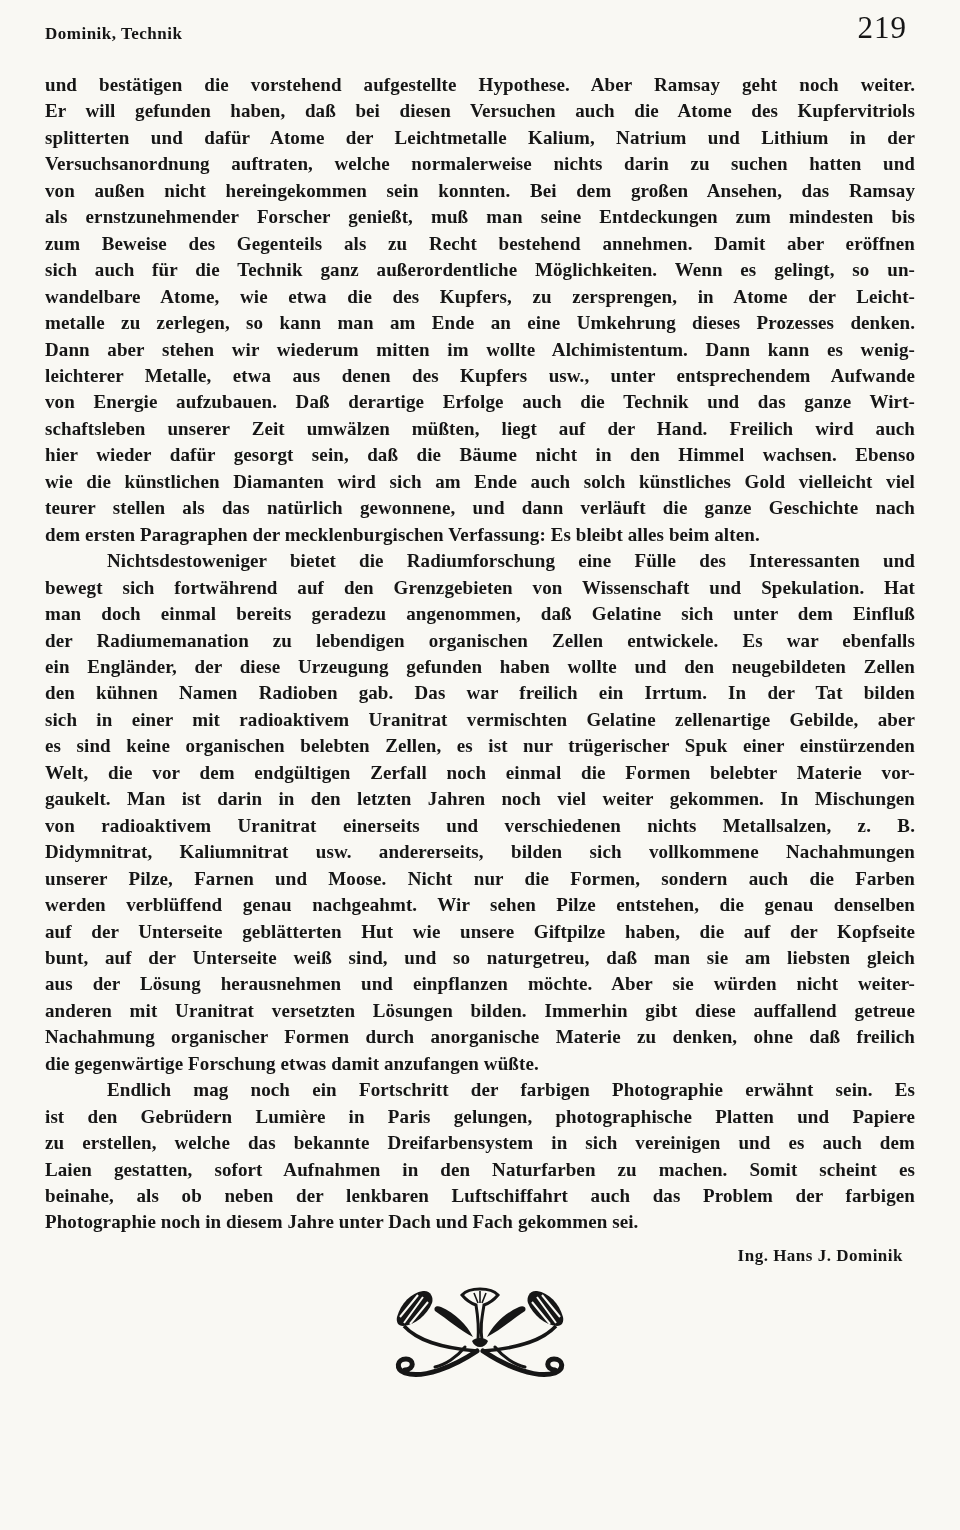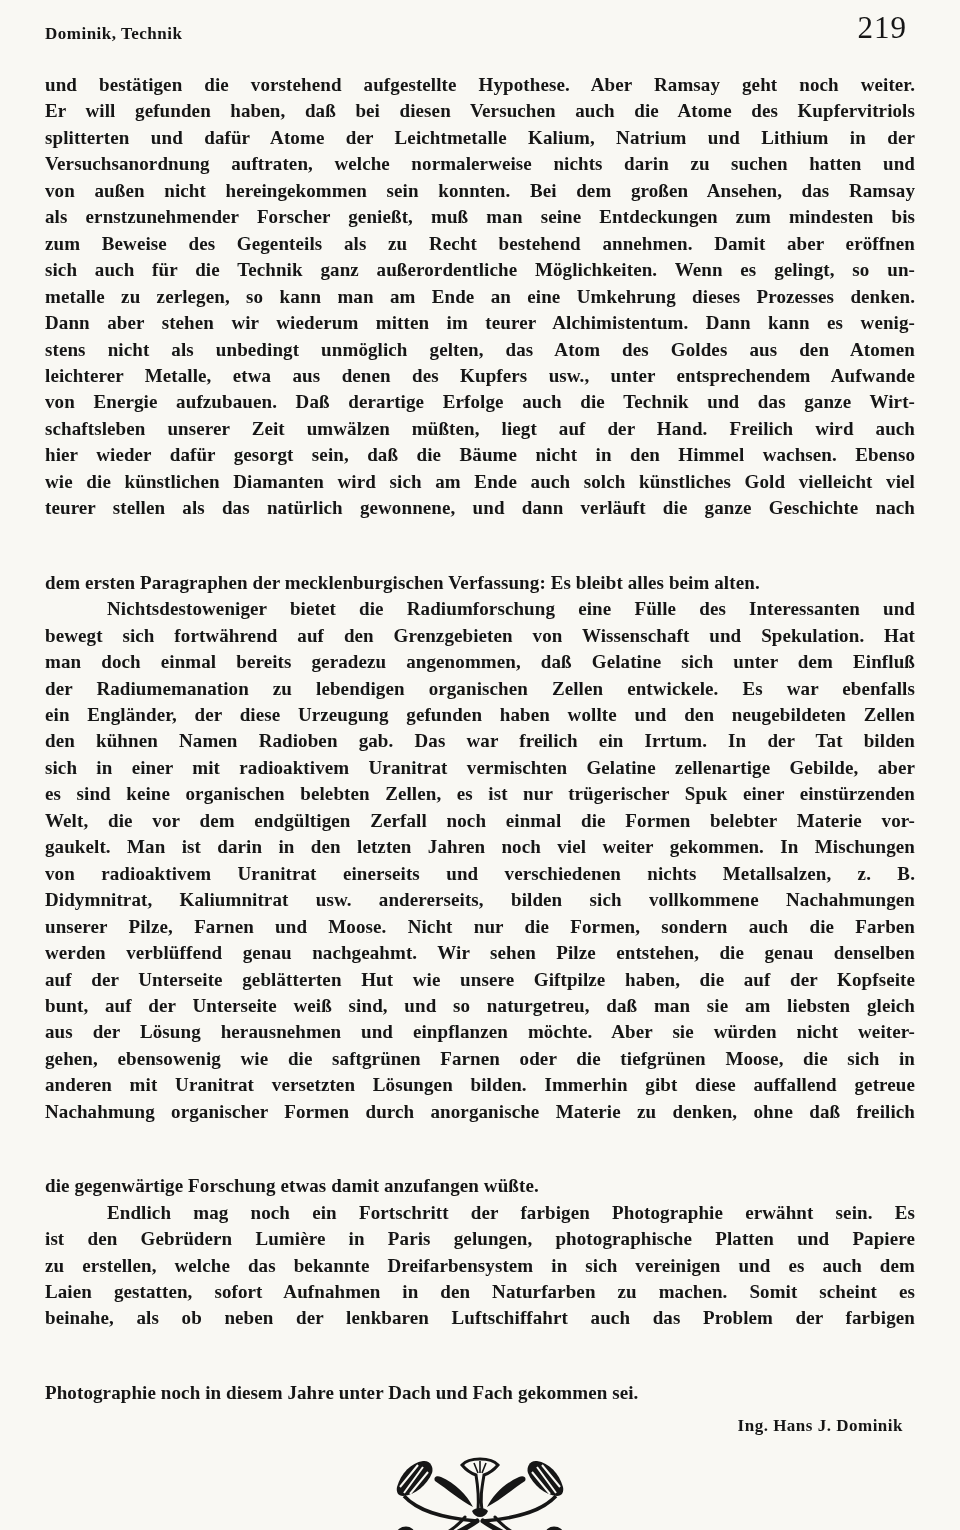--- a/index.html
+++ b/index.html
@@ -56,21 +56,20 @@
     letter-spacing: 0.1px;
   }
   .line {
     text-align: justify;
     text-align-last: justify;
     white-space: normal;
   }
   .line.last {
     text-align: right;
     text-align-last: left;
-    margin-top: 48px;
   }
   .line.indent {
     text-indent: 62px;
   }
   .signature {
     margin-top: 5px;
     padding-right: 12px;
     text-align: right;
     font-size: 17px;
     font-weight: 700;
@@ -99,23 +98,23 @@
 
     <div class="paragraph">
         <div class="line">und bestätigen die vorstehend aufgestellte Hypothese.  Aber Ramsay geht noch weiter.</div>
         <div class="line">Er will gefunden haben, daß bei diesen Versuchen auch die Atome des Kupfervitriols</div>
         <div class="line">splitterten und dafür Atome der Leichtmetalle Kalium, Natrium und Lithium in der</div>
         <div class="line">Versuchsanordnung auftraten, welche normalerweise nichts darin zu suchen hatten und</div>
         <div class="line">von außen nicht hereingekommen sein konnten.  Bei dem großen Ansehen, das Ramsay</div>
         <div class="line">als ernstzunehmender Forscher genießt, muß man seine Entdeckungen zum mindesten bis</div>
         <div class="line">zum Beweise des Gegenteils als zu Recht bestehend annehmen.  Damit aber eröffnen</div>
         <div class="line">sich auch für die Technik ganz außerordentliche Möglichkeiten.  Wenn es gelingt, so un-</div>
+        <div class="line">wandelbare Atome, wie etwa die des Kupfers, zu zersprengen, in Atome der Leicht-</div>
         <div class="line">metalle zu zerlegen, so kann man am Ende an eine Umkehrung dieses Prozesses denken.</div>
-        <div class="line">Dann aber stehen wir wiederum mitten im teurer Alchimistentum.  Dann kann es wenig-</div>
-        <div class="line">stens nicht als unbedingt unmöglich gelten, das Atom des Goldes aus den Atomen</div>
+        <div class="line">Dann aber stehen wir wiederum mitten im wollte Alchimistentum.  Dann kann es wenig-</div>
         <div class="line">leichterer Metalle, etwa aus denen des Kupfers usw., unter entsprechendem Aufwande</div>
         <div class="line">von Energie aufzubauen.  Daß derartige Erfolge auch die Technik und das ganze Wirt-</div>
         <div class="line">schaftsleben unserer Zeit umwälzen müßten, liegt auf der Hand.  Freilich wird auch</div>
         <div class="line">hier wieder dafür gesorgt sein, daß die Bäume nicht in den Himmel wachsen.  Ebenso</div>
         <div class="line">wie die künstlichen Diamanten wird sich am Ende auch solch künstliches Gold vielleicht viel</div>
         <div class="line">teurer stellen als das natürlich gewonnene, und dann verläuft die ganze Geschichte nach</div>
         <div class="line last">dem ersten Paragraphen der mecklenburgischen Verfassung:  Es bleibt alles beim alten.</div>
       </div>
       <div class="paragraph">
         <div class="line indent">Nichtsdestoweniger bietet die Radiumforschung eine Fülle des Interessanten und</div>
@@ -128,21 +127,20 @@
         <div class="line">es sind keine organischen belebten Zellen, es ist nur trügerischer Spuk einer einstürzenden</div>
         <div class="line">Welt, die vor dem endgültigen Zerfall noch einmal die Formen belebter Materie vor-</div>
         <div class="line">gaukelt.  Man ist darin in den letzten Jahren noch viel weiter gekommen.  In Mischungen</div>
         <div class="line">von radioaktivem Uranitrat einerseits und verschiedenen nichts Metallsalzen, z. B.</div>
         <div class="line">Didymnitrat, Kaliumnitrat usw. andererseits, bilden sich vollkommene Nachahmungen</div>
         <div class="line">unserer Pilze, Farnen und Moose.  Nicht nur die Formen, sondern auch die Farben</div>
         <div class="line">werden verblüffend genau nachgeahmt.  Wir sehen Pilze entstehen, die genau denselben</div>
         <div class="line">auf der Unterseite geblätterten Hut wie unsere Giftpilze haben, die auf der Kopfseite</div>
         <div class="line">bunt, auf der Unterseite weiß sind, und so naturgetreu, daß man sie am liebsten gleich</div>
         <div class="line">aus der Lösung herausnehmen und einpflanzen möchte.  Aber sie würden nicht weiter-</div>
-        <div class="line">gehen, ebensowenig wie die saftgrünen Farnen oder die tiefgrünen Moose, die sich in</div>
         <div class="line">anderen mit Uranitrat versetzten Lösungen bilden.  Immerhin gibt diese auffallend getreue</div>
         <div class="line">Nachahmung organischer Formen durch anorganische Materie zu denken, ohne daß freilich</div>
         <div class="line last">die gegenwärtige Forschung etwas damit anzufangen wüßte.</div>
       </div>
       <div class="paragraph">
         <div class="line indent">Endlich mag noch ein Fortschritt der farbigen Photographie erwähnt sein.  Es</div>
         <div class="line">ist den Gebrüdern Lumière in Paris gelungen, photographische Platten und Papiere</div>
         <div class="line">zu erstellen, welche das bekannte Dreifarbensystem in sich vereinigen und es auch dem</div>
         <div class="line">Laien gestatten, sofort Aufnahmen in den Naturfarben zu machen.  Somit scheint es</div>
         <div class="line">beinahe, als ob neben der lenkbaren Luftschiffahrt auch das Problem der farbigen</div>

